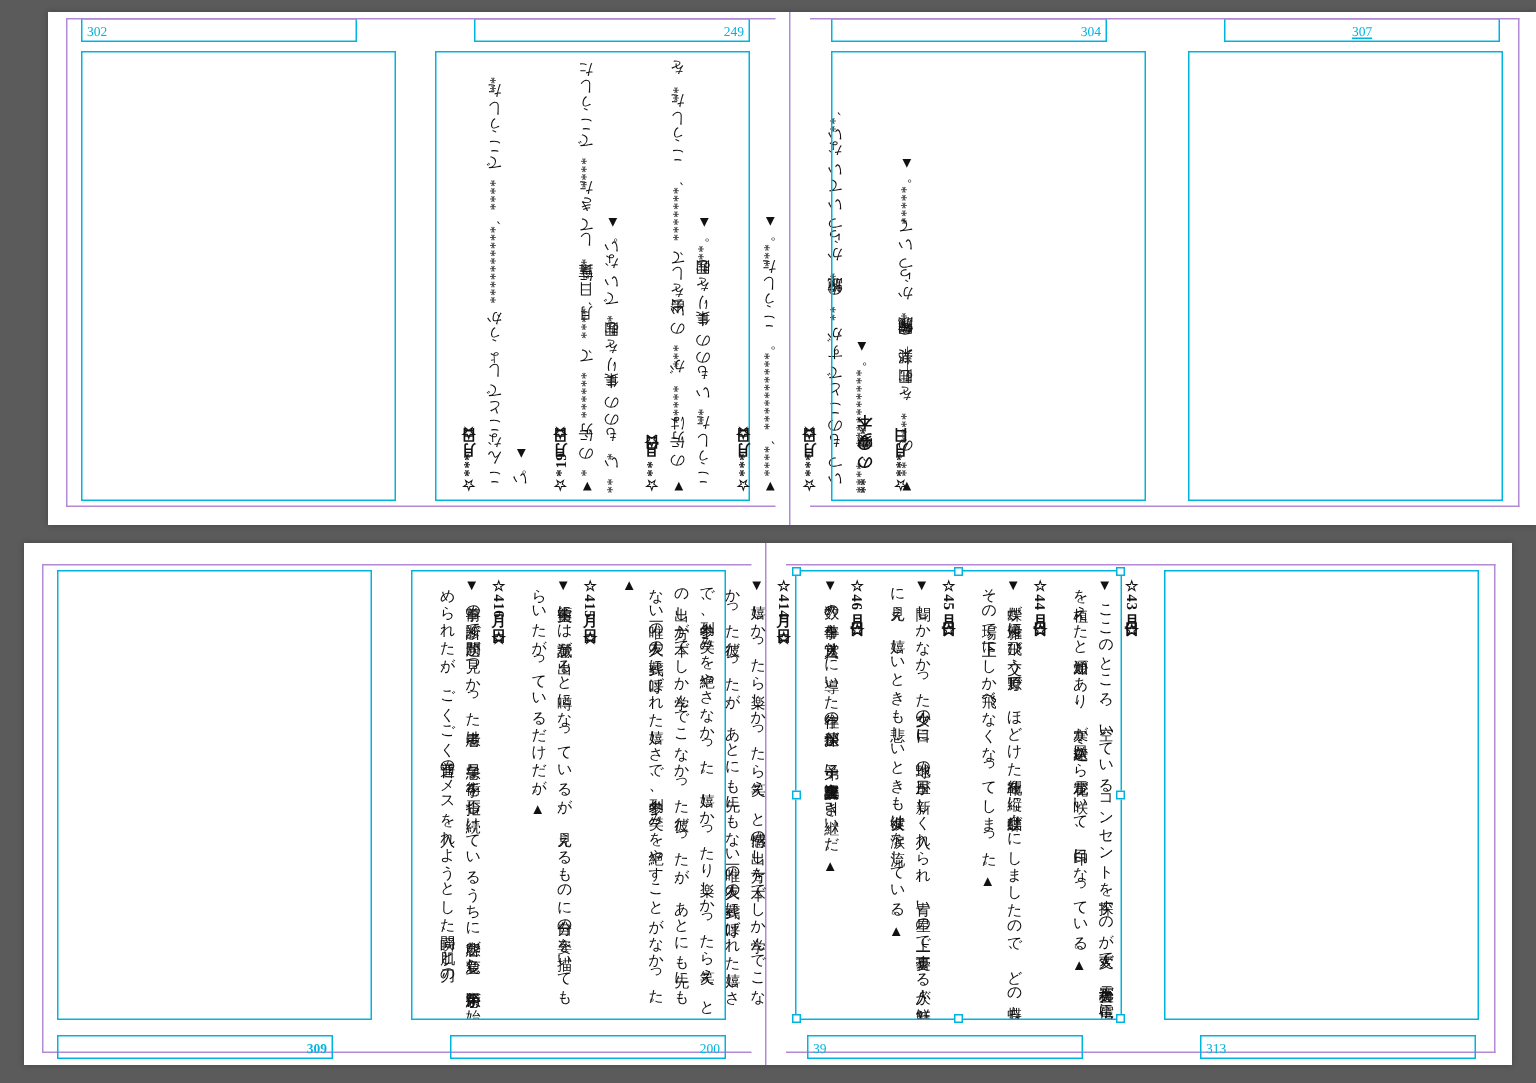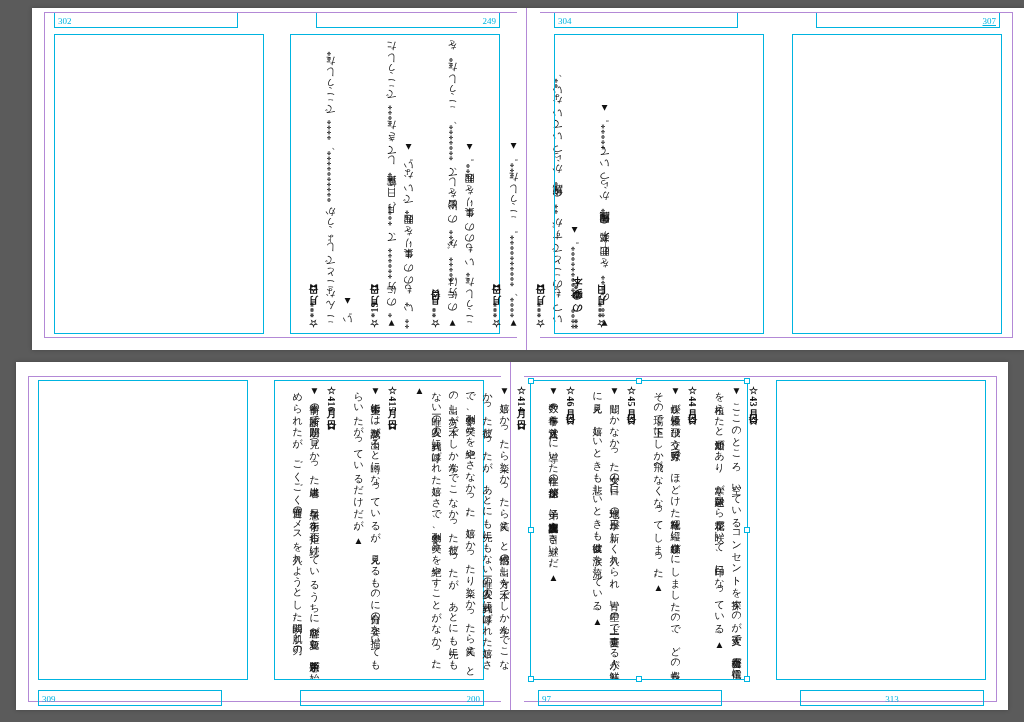--- a/index.html
+++ b/index.html
@@ -19,22 +19,22 @@
 </style>
 </head>
 <body>
 
 <div class="canvas">
 
   <div class="sheet top" style="left:32px;width:992px;">
 
     <div class="pagino" style="left:22px;top:4px;text-align:left;"><span>302</span></div>
     <div class="pagino" style="left:284px;top:4px;text-align:right;"><span>249</span></div>
-    <div class="pagino" style="left:522px;top:4px;text-align:left;"><span>304</span></div>
-    <div class="pagino" style="left:784px;top:4px;text-align:right;text-decoration:underline;"><span>307</span></div>
+    <div class="pagino" style="left:522px;top:4px;text-align:right;"><span>304</span></div>
+    <div class="pagino" style="left:784px;top:4px;text-align:center;text-decoration:underline;"><span>307</span></div>
 
     <div class="margins" style="left:12px;top:4px;width:472px;height:324px;border-right:none;"></div>
     <div class="margins" style="left:508px;top:4px;width:472px;height:324px;border-left:none;"></div>
     <div class="guide" style="left:494px;top:0;width:1px;height:100%;"></div>
 
     <div class="tframe" style="left:22px;top:26px;width:210px;height:300px;">
       <div class="vtxt"></div>
     </div>
     <div class="tframe" style="left:258px;top:26px;width:210px;height:300px;">
       <div class="vtxt" style="transform:rotate(180deg);">
@@ -90,19 +90,19 @@
       <div class="handle" style="right:-3px;top:50%;margin-top:-3px;"></div>
       <div class="handle" style="left:-3px;bottom:-3px;"></div>
       <div class="handle" style="left:50%;bottom:-3px;margin-left:-3px;"></div>
       <div class="handle" style="right:-3px;bottom:-3px;"></div>
     </div>
 
     <div class="tframe" style="left:760px;top:18px;width:210px;height:300px;">
       <div class="vtxt"></div>
     </div>
 
-    <div class="pagino" style="left:22px;bottom:4px;text-align:left;"><span>309</span></div>
+    <div class="pagino" style="left:22px;bottom:4px;text-align:right;font-weight:bold;"><span>309</span></div>
     <div class="pagino" style="left:284px;bottom:4px;text-align:right;"><span>200</span></div>
-    <div class="pagino" style="left:522px;bottom:4px;text-align:left;"><span>97</span></div>
-    <div class="pagino" style="left:784px;bottom:4px;text-align:center;"><span>313</span></div>
+    <div class="pagino" style="left:522px;bottom:4px;text-align:left;"><span>39</span></div>
+    <div class="pagino" style="left:784px;bottom:4px;text-align:left;"><span>313</span></div>
   </div>
 
 </div>
 
 </body></html>

